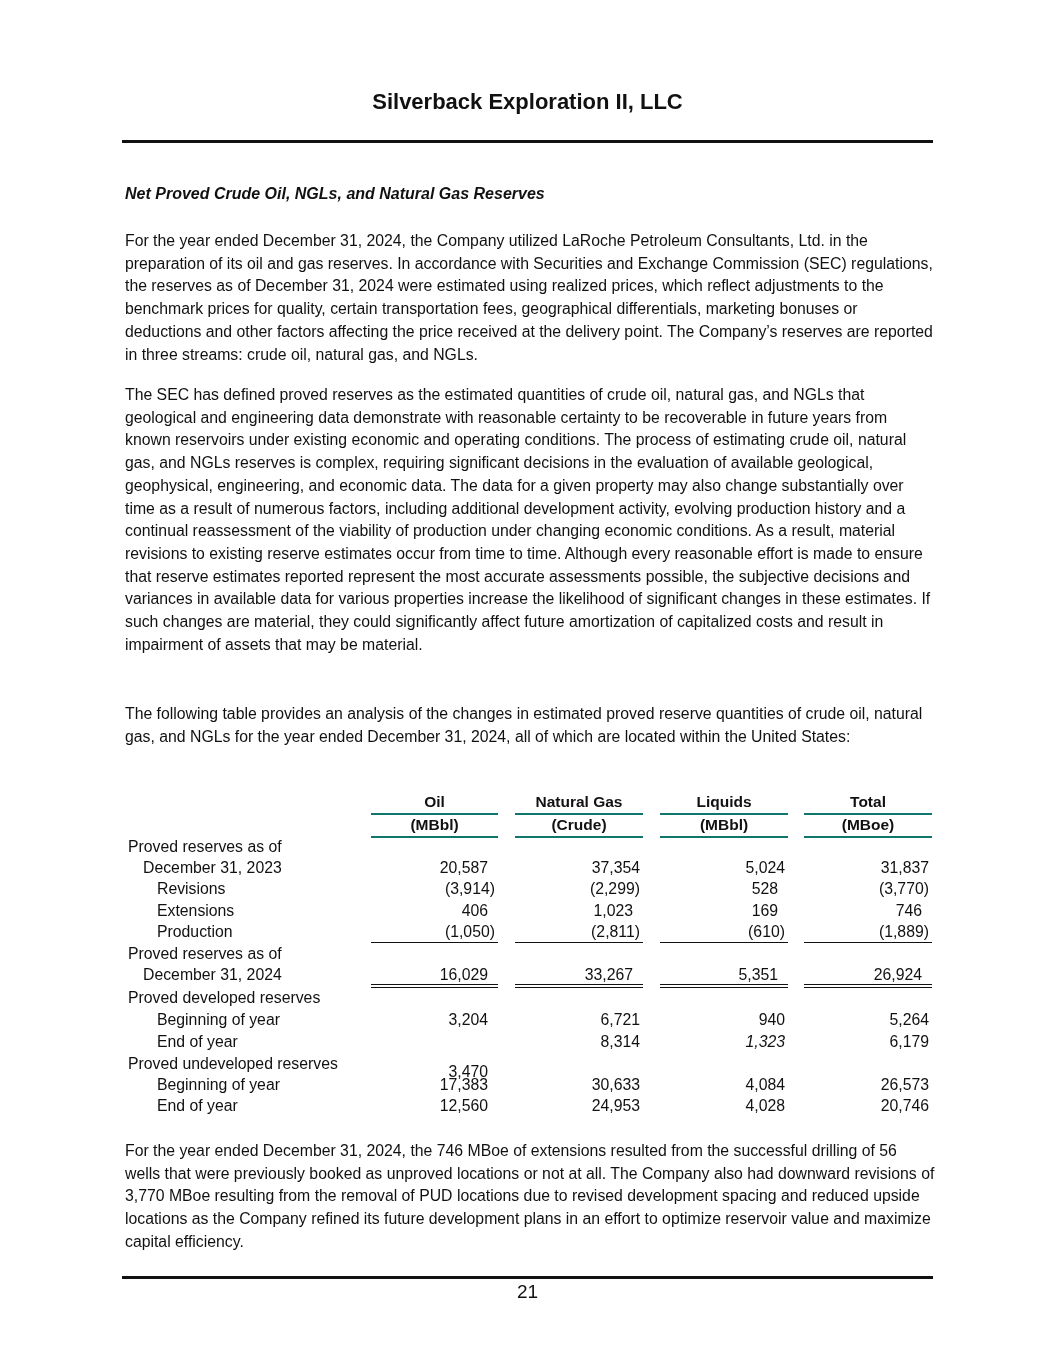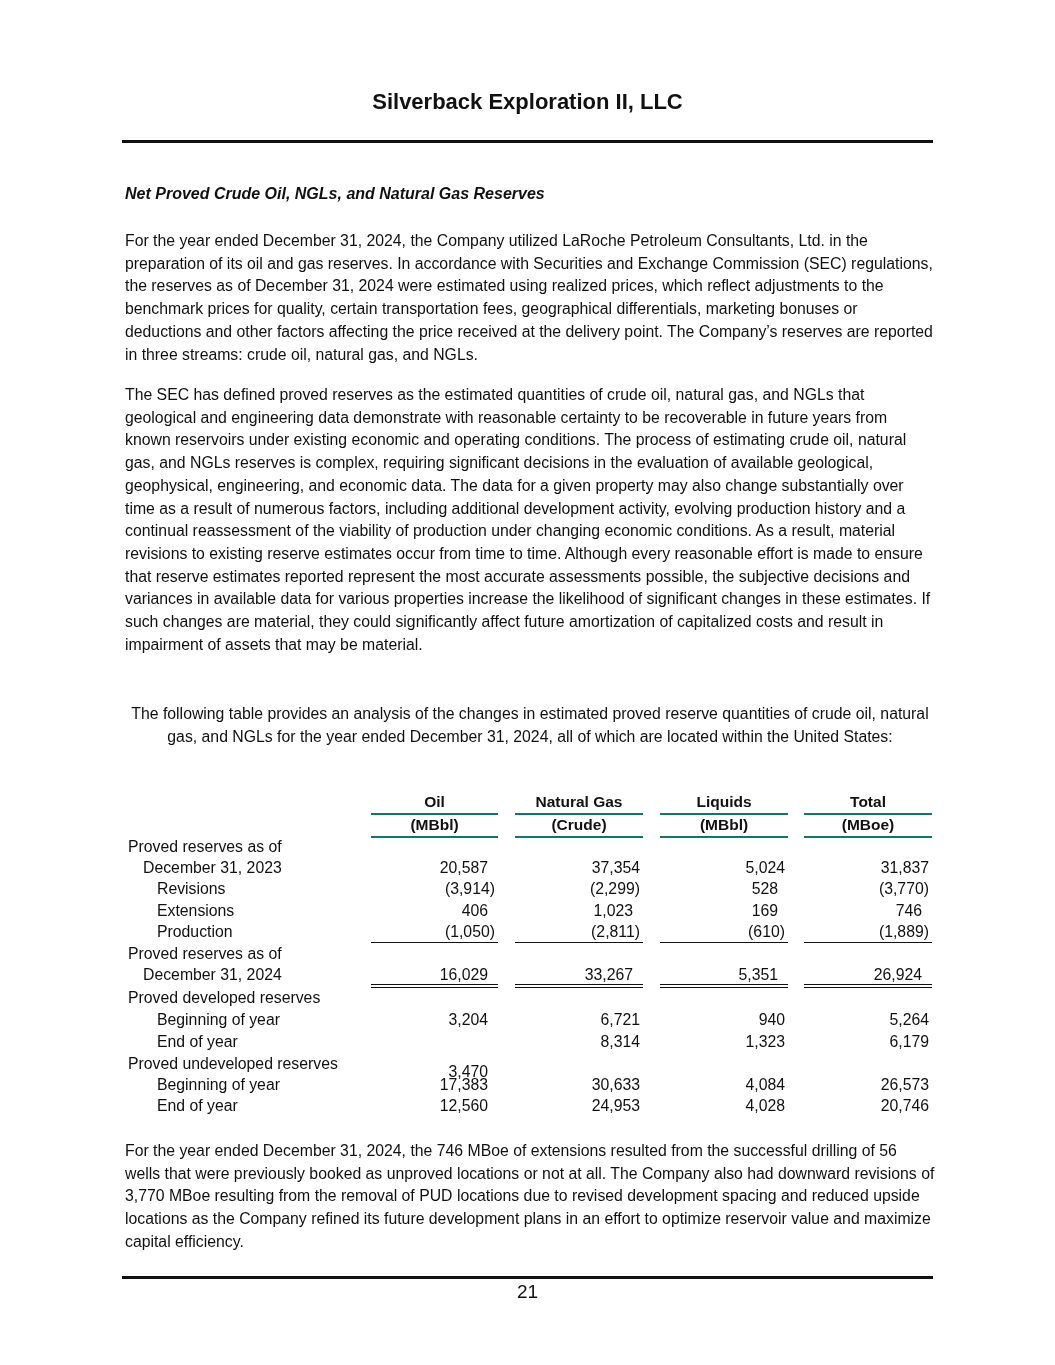--- a/index.html
+++ b/index.html
@@ -8,21 +8,21 @@
     font-family: "Liberation Sans", sans-serif; color: #111;
   }
   .header { position: absolute; left: 122px; top: 88px; width: 811px; text-align: center; }
   .company { font-weight: bold; font-size: 22px; line-height: 28px; margin: 0; }
   .subtitle { font-weight: bold; font-size: 18px; line-height: 22px; margin: 0; }
   .header-rule { position: absolute; left: 122px; top: 140px; width: 811px; height: 3px; background: #111; }
   .section-title { position: absolute; left: 125px; top: 185px; font-weight: bold; font-style: italic; font-size: 16px; }
   .para { position: absolute; left: 125px; width: 810px; font-size: 15.8px; line-height: 22.7px; margin: 0; }
   #p1 { top: 230px; }
   #p2 { top: 384px; }
-  #p3 { top: 703px; text-align: center; }
+  #p3 { top: 703px; }
   #p4 { top: 1140px; }
 
   .table { position: absolute; left: 125px; top: 790px; width: 810px; font-size: 15.8px; }
   .th-row { position: absolute; height: 22px; line-height: 22px; font-weight: bold; font-size: 15.5px; }
   .col { position: absolute; }
   .c1 { left: 246px; width: 127px; }
   .c2 { left: 390px; width: 128px; }
   .c3 { left: 535px; width: 128px; }
   .c4 { left: 679px; width: 128px; }
   .hcell { text-align: center; border-bottom: 2px solid #0f766e; height: 22px; }
@@ -124,21 +124,21 @@
     <div class="col c1 num" style="padding-right:10px;box-sizing:border-box;">3,204</div>
     <div class="col c2 num" style="padding-right:3px;box-sizing:border-box;">6,721</div>
     <div class="col c3 num" style="padding-right:3px;box-sizing:border-box;">940</div>
     <div class="col c4 num" style="padding-right:3px;box-sizing:border-box;">5,264</div>
   </div>
 
   <div class="row" style="top:241px;">
     <span class="label ind2">End of year</span>
     <div class="col c1 num" style="padding-right:10px;box-sizing:border-box;margin-top:30px;">3,470</div>
     <div class="col c2 num" style="padding-right:3px;box-sizing:border-box;">8,314</div>
-    <div class="col c3 num" style="padding-right:3px;box-sizing:border-box;">1,323</div>
+    <div class="col c3 num" style="padding-right:3px;box-sizing:border-box;font-style:italic;">1,323</div>
     <div class="col c4 num" style="padding-right:3px;box-sizing:border-box;">6,179</div>
   </div>
 
   <div class="row" style="top:263px;">
     <span class="label">Proved undeveloped reserves</span>
   </div>
 
   <div class="row" style="top:284px;">
     <span class="label ind2">Beginning of year</span>
     <div class="col c1 num" style="padding-right:10px;box-sizing:border-box;">17,383</div>

